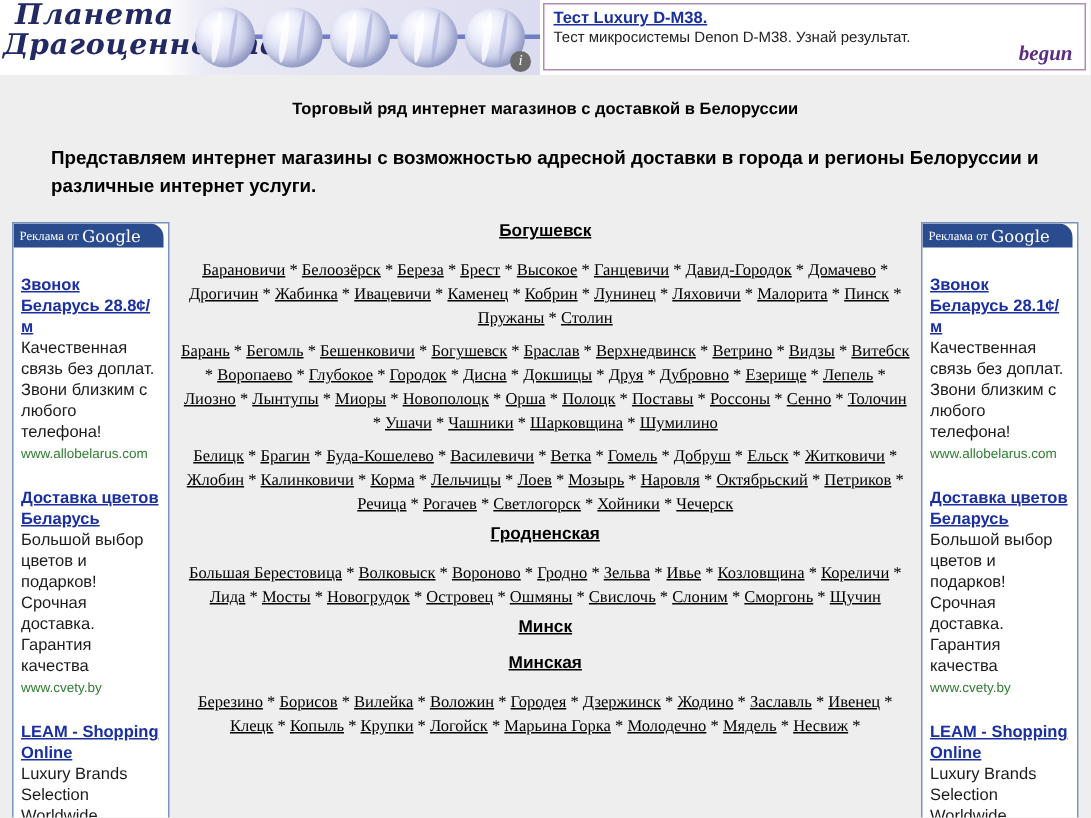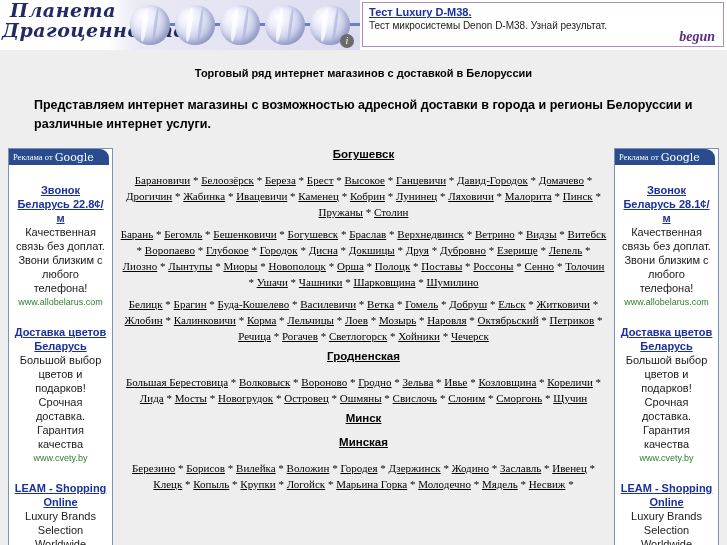--- a/index.html
+++ b/index.html
@@ -74,21 +74,21 @@
   }
   .sidebar.left{left:8px;}
   .sidebar.right{left:614px;}
   .gh{
     position:relative;left:-5px;width:100px;height:16px;background:#2a4b8d;
     border-radius:0 9px 0 0;margin-bottom:18px;
     color:#fff;font-size:8.5px;line-height:16px;padding-left:4px;box-sizing:border-box;
     font-family:"Liberation Serif","DejaVu Serif",serif;
   }
   .gh .g{font-size:11px;font-family:"DejaVu Serif","Liberation Serif",serif;vertical-align:-1px;}
-  .unit{margin-top:16px;text-align:center;}
+  .unit{margin-top:16px;}
   .u-title{
     display:block;font-size:11px;font-weight:bold;color:#1a2fa0;line-height:14px;
   }
   .u-title.ul{text-decoration:underline;}
   .u-body{display:block;font-size:11px;color:#1a1a1a;line-height:14px;}
   .u-url{display:block;font-size:9px;color:#2f7d32;line-height:13px;margin-top:1px;}
 
   
   .center{margin:0 120px 0 120px;text-align:center;}
   .region{margin:0 0 6px 0;}
@@ -147,21 +147,21 @@
 
 <div class="cols">
 
   <div class="sidebar left">
     <div class="gh">
       <span>Реклама от</span>
       <span class="g">Google</span>
     </div>
     <div class="unit">
       <a href="#" class="u-title">Звонок</a>
-      <a href="#" class="u-title ul">Беларусь 22.8¢/м</a>
+      <a href="#" class="u-title ul">Беларусь 28.8¢/м</a>
       <span class="u-body">Качественная связь без доплат. Звони близким с любого телефона!</span>
       <span class="u-url">www.allobelarus.com</span>
     </div>
     <div class="unit">
       <a href="#" class="u-title ul">Доставка цветов</a>
       <a href="#" class="u-title ul">Беларусь</a>
       <span class="u-body">Большой выбор цветов и подарков! Срочная доставка. Гарантия качества</span>
       <span class="u-url">www.cvety.by</span>
     </div>
     <div class="unit">

